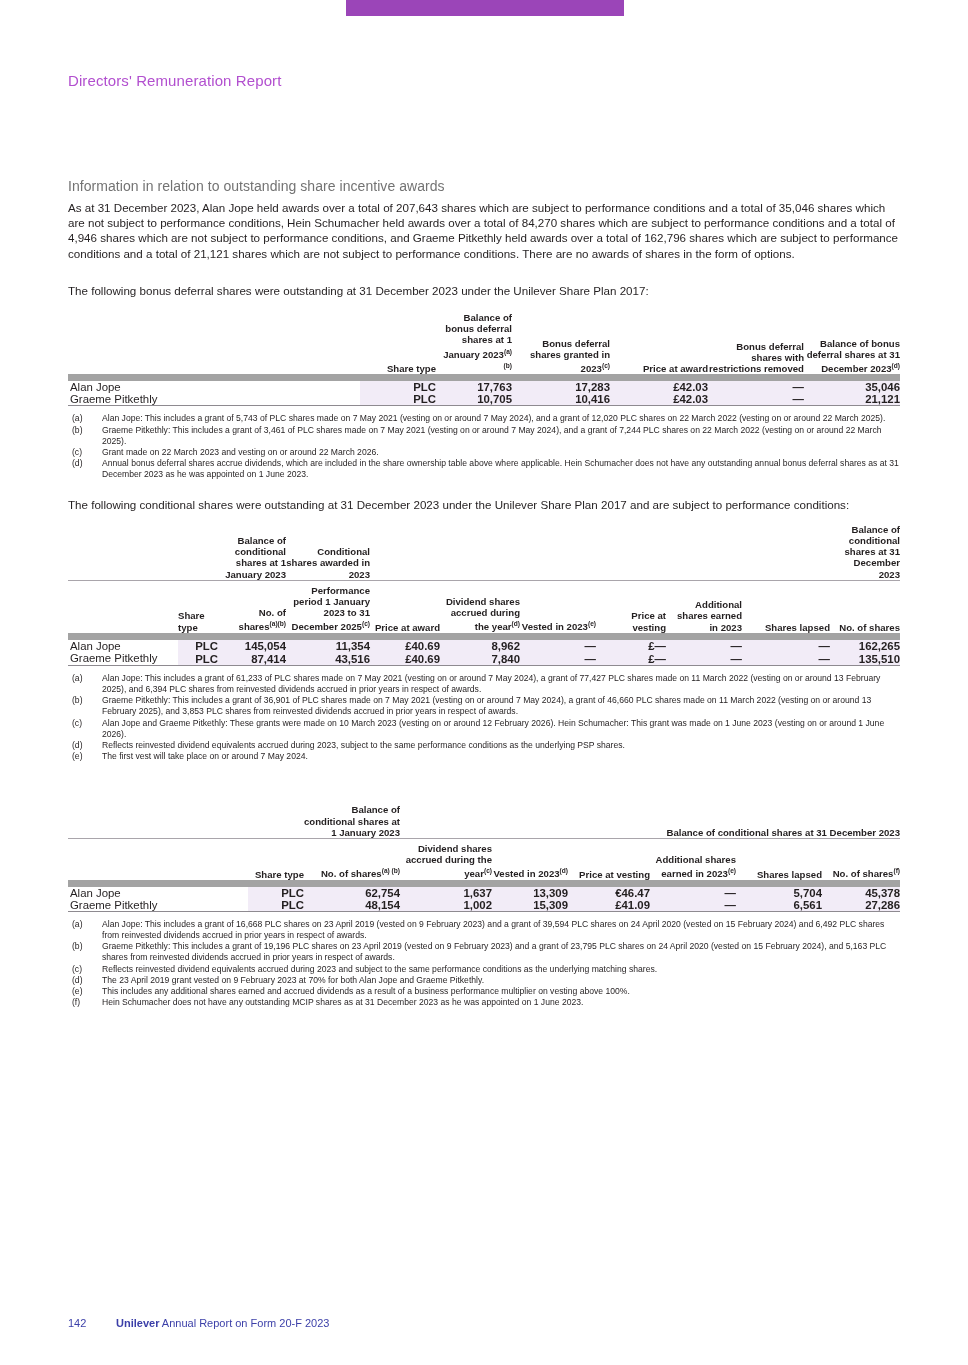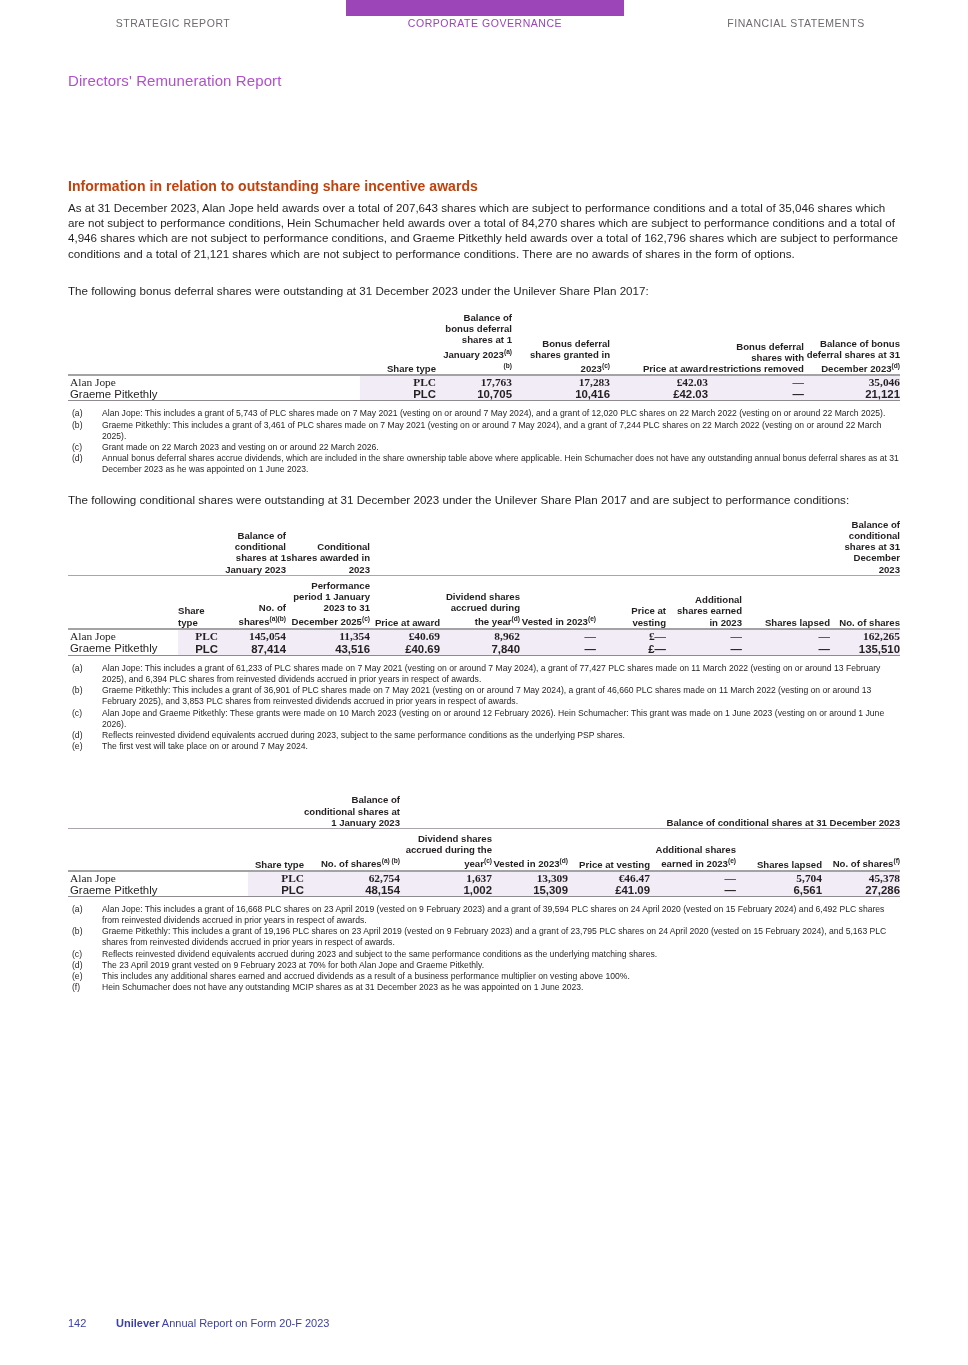--- a/index.html
+++ b/index.html
@@ -24,39 +24,39 @@
   .nav-corp{width:278px;color:#9b45b8;}
   .nav-fin{width:344px;color:#6f6a70;}
 
   
   .report-title{position:absolute;top:72px;left:68px;
      font-size:15px;color:#b24fcf;letter-spacing:.1px;}
 
   
   .content{position:absolute;top:178px;left:68px;width:832px;}
 
-  h2.sec{color:#c2410c;font-size:14px;font-weight:700;margin:0 0 6px 0;
+  h2.sec{color:#737373;font-size:14px;font-weight:400;margin:0 0 6px 0;
      letter-spacing:.05px;}
   h2.sec.small{font-size:13.5px;}
   p.body{font-size:11.6px;line-height:15.2px;margin:0 0 0 0;color:#231f20;}
 
   .gap-lg{height:22px;}
 
   
   table.t{border-collapse:collapse;width:832px;font-size:10.6px;
      table-layout:fixed;}
   table.t td,table.t th{padding:0;vertical-align:bottom;}
   .hcell{font-weight:bold;font-size:9.6px;line-height:11.2px;
      text-align:right;padding:0 6px 3px 0;vertical-align:bottom;color:#231f20;}
   .row td{font-size:11.4px;font-weight:bold;text-align:right;
      padding:5px 6px 5px 0;color:#231f20;}
   .row td.name{font-weight:400;text-align:left;font-size:11.4px;
      padding-left:2px;}
   .shade{background:#f2ecf7;}
-  .rule-top{border-top:2px solid #a3a3a3;font-family:Liberation Serif, serif;}
+  .rule-top{border-top:7px solid #a3a3a3;}
   .rule-bot{border-bottom:1px solid #8e8a90;}
   .rule-thin{border-top:1px solid #a9a5ab;}
   sup{font-size:6.6px;vertical-align:super;font-weight:bold;}
 
   
   .spanlabel{font-weight:bold;font-size:9.6px;line-height:11.2px;
      text-align:right;padding:0 6px 3px 0;}
 
   
   .notes{margin-top:7px;}
@@ -71,25 +71,20 @@
   .footer .pg{display:inline-block;width:48px;}
   .footer .brand{font-weight:bold;}
 </style>
 </head>
 <body>
 
 <div class="page">
 
   <div class="topnav">
     <div class="tabbar tab-active-bar" style="height:16px;"></div>
-    <div class="topnav-labels">
-      <div class="nav-item nav-strategic">STRATEGIC REPORT</div>
-      <div class="nav-item nav-corp">CORPORATE GOVERNANCE</div>
-      <div class="nav-item nav-fin">FINANCIAL STATEMENTS</div>
-    </div>
   </div>
 
   <div class="report-title">Directors' Remuneration Report</div>
 
   <div class="content">
 
     <h2 class="sec">Information in relation to outstanding share incentive awards</h2>
     <p class="body">As at 31 December 2023, Alan Jope held awards over a total of 207,643 shares which are subject to performance conditions and a total of 35,046 shares which are not subject to performance conditions, Hein Schumacher held awards over a total of 84,270 shares which are subject to performance conditions and a total of 4,946 shares which are not subject to performance conditions, and Graeme Pitkethly held awards over a total of 162,796 shares which are subject to performance conditions and a total of 21,121 shares which are not subject to performance conditions. There are no awards of shares in the form of options.</p>
 
     <div class="gap-lg"></div>

